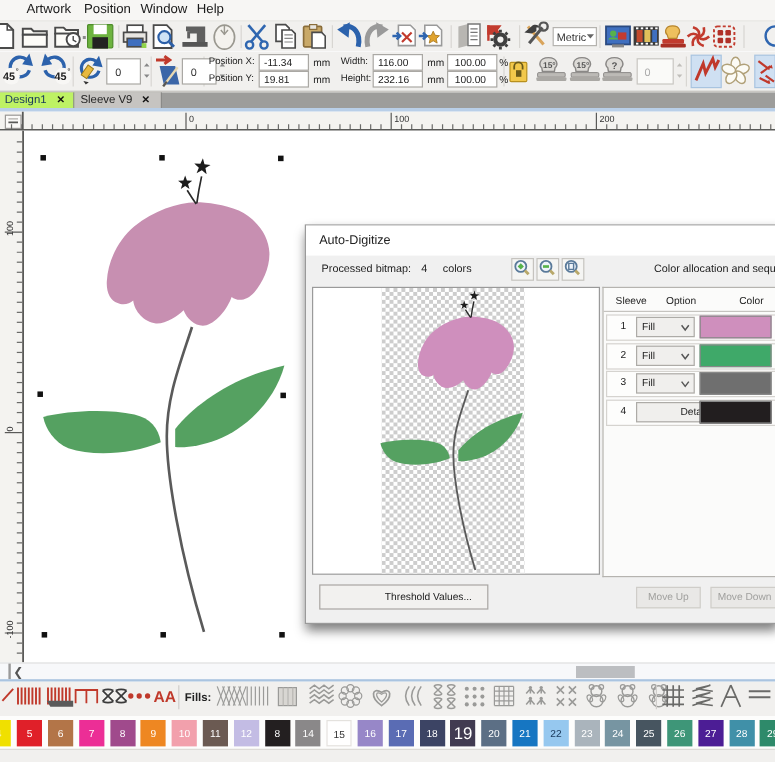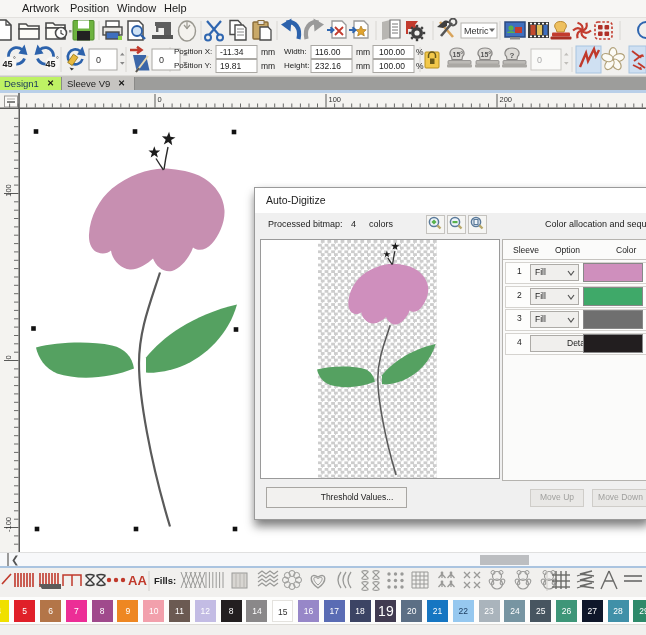--- a/index.html
+++ b/index.html
@@ -570,21 +570,21 @@
       <div class="abs" style="left:323.8px;top:3px;width:21px;height:22px;background:#5a6cb4;font-size:8.5px;color:#fff;text-align:center;line-height:22px;">17</div>
       <div class="abs" style="left:349.6px;top:3px;width:21px;height:22px;background:#3c4464;font-size:8.5px;color:#fff;text-align:center;line-height:22px;">18</div>
       <div class="abs" style="left:375.4px;top:3px;width:21px;height:22px;background:#413b51;font-size:14px;color:#fff;text-align:center;line-height:22px;">19</div>
       <div class="abs" style="left:401.2px;top:3px;width:21px;height:22px;background:#5c6f85;font-size:8.5px;color:#fff;text-align:center;line-height:22px;">20</div>
       <div class="abs" style="left:427.0px;top:3px;width:21px;height:22px;background:#1676c2;font-size:8.5px;color:#fff;text-align:center;line-height:22px;">21</div>
       <div class="abs" style="left:452.8px;top:3px;width:21px;height:22px;background:#96c8ef;font-size:8.5px;color:#1a3a5c;text-align:center;line-height:22px;">22</div>
       <div class="abs" style="left:478.6px;top:3px;width:21px;height:22px;background:#aab4bc;font-size:8.5px;color:#fff;text-align:center;line-height:22px;">23</div>
       <div class="abs" style="left:504.4px;top:3px;width:21px;height:22px;background:#7795a2;font-size:8.5px;color:#fff;text-align:center;line-height:22px;">24</div>
       <div class="abs" style="left:530.2px;top:3px;width:21px;height:22px;background:#475560;font-size:8.5px;color:#fff;text-align:center;line-height:22px;">25</div>
       <div class="abs" style="left:556.0px;top:3px;width:21px;height:22px;background:#3e9678;font-size:8.5px;color:#fff;text-align:center;line-height:22px;">26</div>
-      <div class="abs" style="left:581.8px;top:3px;width:21px;height:22px;background:#0f172a;font-size:8.5px;color:#fff;text-align:center;line-height:22px;">27</div>
+      <div class="abs" style="left:581.8px;top:3px;width:21px;height:22px;background:#4c1d95;font-size:8.5px;color:#fff;text-align:center;line-height:22px;">27</div>
       <div class="abs" style="left:607.6px;top:3px;width:21px;height:22px;background:#4090a8;font-size:8.5px;color:#fff;text-align:center;line-height:22px;">28</div>
       <div class="abs" style="left:633.4px;top:3px;width:21px;height:22px;background:#2e8a6a;font-size:8.5px;color:#fff;text-align:center;line-height:22px;">29</div>
     </div>
 <div class="abs" style="left:0;top:624px;width:646px;height:11px;background:#f1f0ee;border-top:1px solid #dddbd7;"></div>
 <div class="abs" style="left:254px;top:187px;width:392px;height:331px;background:#f0f0f0;border:1px solid #9a9a9a;box-shadow:0 7px 9px rgba(0,0,0,0.38),3px 3px 8px rgba(0,0,0,0.22);">
       <div class="abs" style="left:0;top:0;width:392px;height:25px;background:#fff;"><span style="margin-left:11px;font-size:10.5px;color:#222;line-height:25px;display:inline-block;">Auto-Digitize</span></div>
       <div class="abs" style="left:13px;top:31px;font-size:9px;color:#222;">Processed bitmap:</div>
       <div class="abs" style="left:96px;top:31px;font-size:9px;color:#222;">4</div>
       <div class="abs" style="left:114px;top:31px;font-size:9px;color:#222;">colors</div>
       <div class="abs" style="left:290px;top:31px;font-size:9px;color:#222;">Color allocation and sequ</div>

